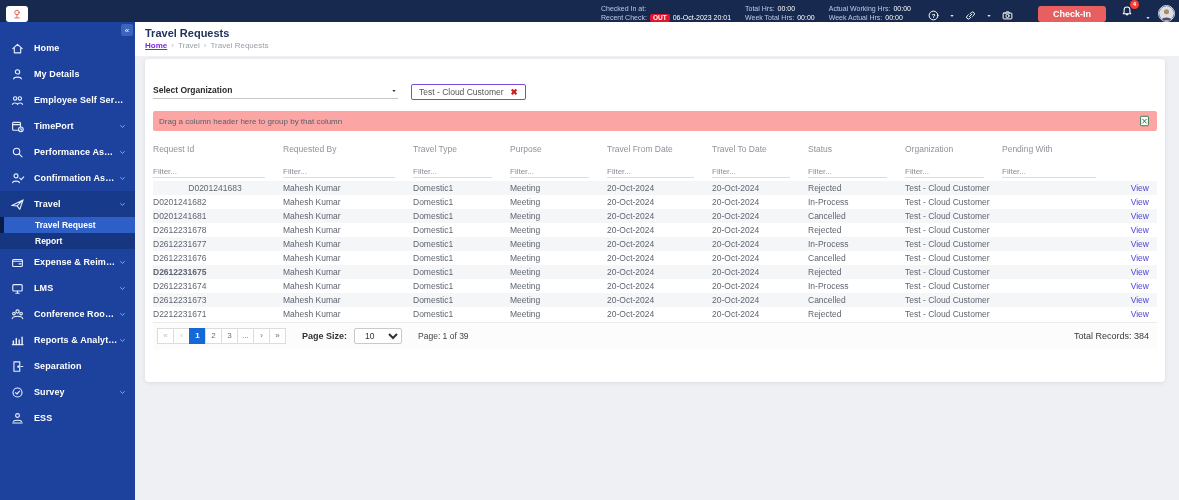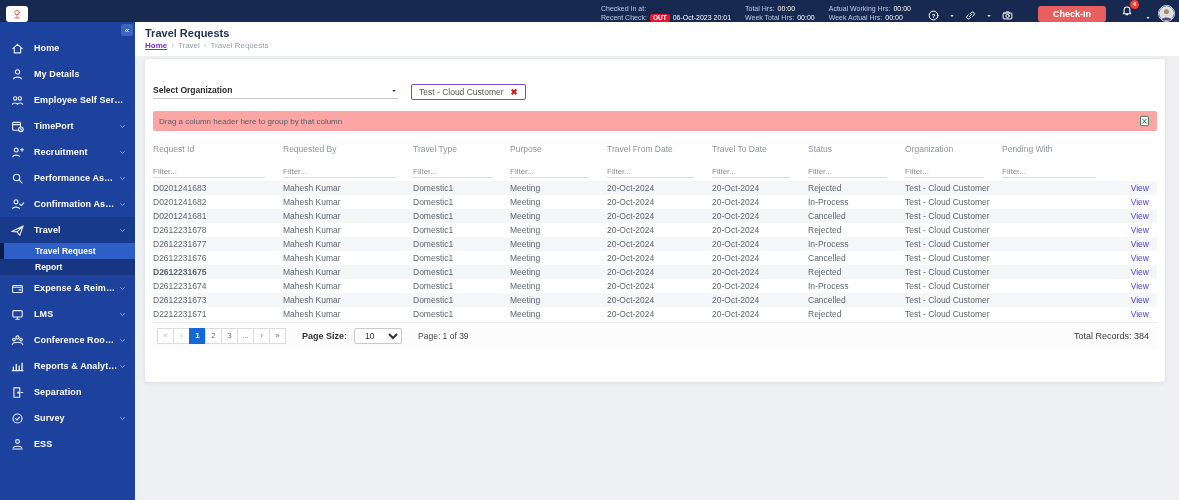--- a/index.html
+++ b/index.html
@@ -246,34 +246,20 @@
           <span class="sb-label">TimePort</span>
           <span class="sb-chev">
             <svg viewBox="0 0 16 16" width="100%" height="100%" fill="none" stroke="currentColor" stroke-width="1.2" stroke-linecap="round" stroke-linejoin="round">
               <path d="M4.6 6.2 8 9.6l3.4-3.4"></path>
             </svg>
           </span>
         </div>
         <div class="sb-item">
           <span class="sb-icon">
             <svg viewBox="0 0 16 16" width="100%" height="100%" fill="none" stroke="currentColor" stroke-width="1.2" stroke-linecap="round" stroke-linejoin="round">
-              <circle cx="6.6" cy="5.4" r="2.1"></circle>
-              <path d="M3 12.5c.3-2.3 6.9-2.3 7.2 0M11.2 5h3.2M12.8 3.4v3.2"></path>
-            </svg>
-          </span>
-          <span class="sb-label">Recruitment</span>
-          <span class="sb-chev">
-            <svg viewBox="0 0 16 16" width="100%" height="100%" fill="none" stroke="currentColor" stroke-width="1.2" stroke-linecap="round" stroke-linejoin="round">
-              <path d="M4.6 6.2 8 9.6l3.4-3.4"></path>
-            </svg>
-          </span>
-        </div>
-        <div class="sb-item">
-          <span class="sb-icon">
-            <svg viewBox="0 0 16 16" width="100%" height="100%" fill="none" stroke="currentColor" stroke-width="1.2" stroke-linecap="round" stroke-linejoin="round">
               <circle cx="7" cy="6.8" r="3.4"></circle>
               <path d="M9.6 9.4l3.2 3.2"></path>
             </svg>
           </span>
           <span class="sb-label">Performance Assessment</span>
           <span class="sb-chev">
             <svg viewBox="0 0 16 16" width="100%" height="100%" fill="none" stroke="currentColor" stroke-width="1.2" stroke-linecap="round" stroke-linejoin="round">
               <path d="M4.6 6.2 8 9.6l3.4-3.4"></path>
             </svg>
           </span>
@@ -464,21 +450,21 @@
           <div class="gcol" style="flex: 0 0 97px;"><input class="filter-input" placeholder="Filter..." style=""></div>
           <div class="gcol" style="flex: 0 0 105px;"><input class="filter-input" placeholder="Filter..." style=""></div>
           <div class="gcol" style="flex: 0 0 96px;"><input class="filter-input" placeholder="Filter..." style=""></div>
           <div class="gcol" style="flex: 0 0 97px;"><input class="filter-input" placeholder="Filter..." style=""></div>
           <div class="gcol" style="flex: 0 0 97px;"><input class="filter-input" placeholder="Filter..." style=""></div>
           <div class="gcol" style="flex: 0 0 112px;"><input class="filter-input" placeholder="Filter..." style=""></div>
           <div class="gcol-action"></div>
         </div>
       <div id="grid-body">
           <div class="grow">
-            <div class="gcol" style="flex: 0 0 130px;">D0201241683</div>
+            <div class="gcol" style="flex: 0 0 130px; text-align: center;">D0201241683</div>
             <div class="gcol" style="flex: 0 0 130px;">Mahesh Kumar</div>
             <div class="gcol" style="flex: 0 0 97px;">Domestic1</div>
             <div class="gcol" style="flex: 0 0 97px;">Meeting</div>
             <div class="gcol" style="flex: 0 0 105px;">20-Oct-2024</div>
             <div class="gcol" style="flex: 0 0 96px;">20-Oct-2024</div>
             <div class="gcol" style="flex: 0 0 97px;">Rejected</div>
             <div class="gcol" style="flex: 0 0 97px;">Test - Cloud Customer</div>
             <div class="gcol" style="flex: 0 0 112px;"></div>
             <div class="gcol-action"><a class="view-link">View</a></div>
           </div>

